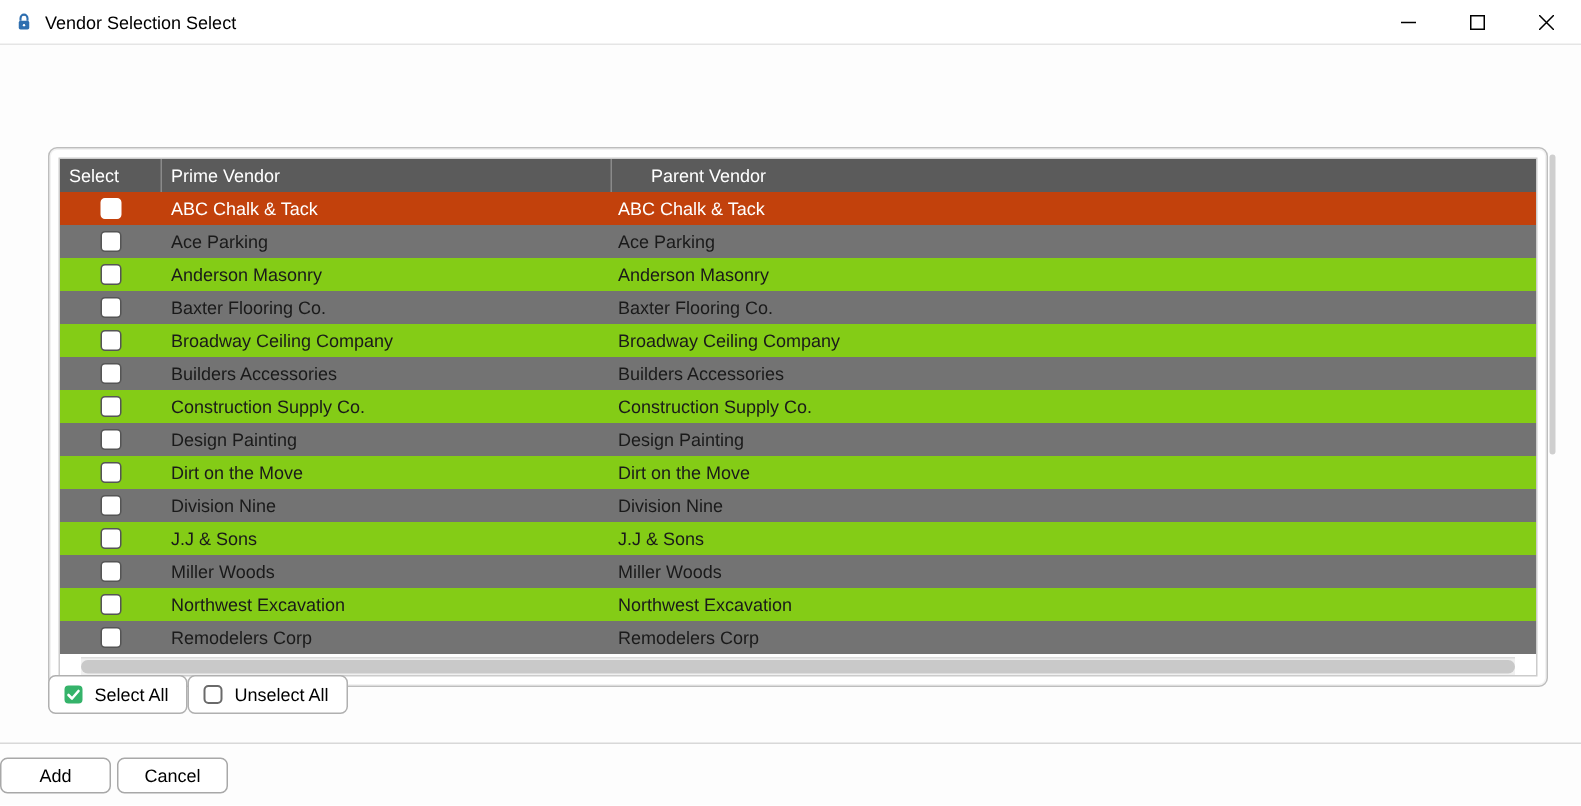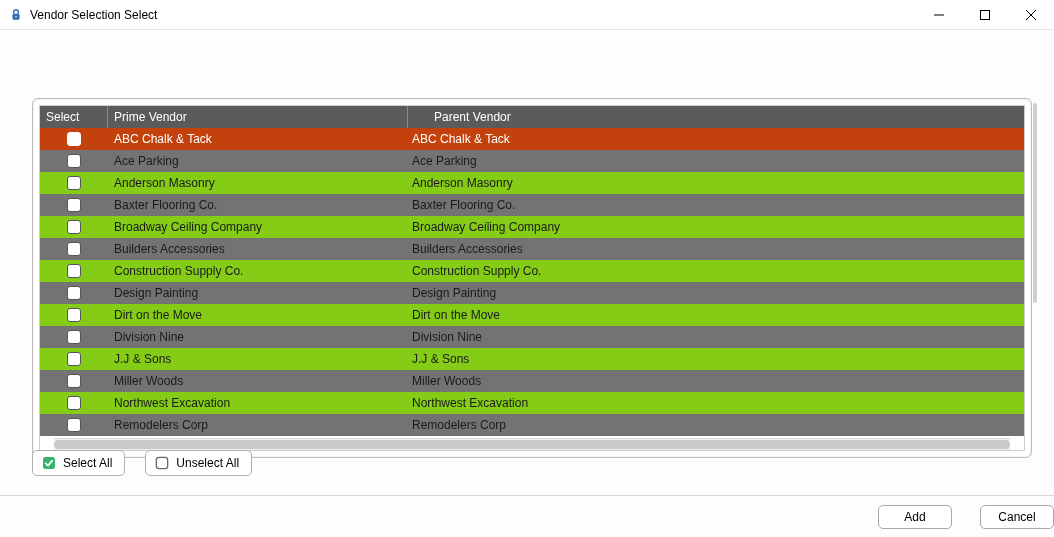--- a/index.html
+++ b/index.html
@@ -129,21 +129,21 @@
     width: 4px; height: 200px;
     background: #cfcfcf;
     border-radius: 2px;
   }
 
   .sel-buttons {
     position: absolute;
     left: 32px;
     top: 420px;
     display: flex;
-    gap: 20px;
+    gap: 0;
   }
   .pill-btn {
     height: 26px;
     padding: 0 12px 0 8px;
     border: 1px solid #b0b0b0;
     border-radius: 5px;
     background: #fff;
     display: flex; align-items: center;
     gap: 6px;
     font-size: 12px;
@@ -152,22 +152,22 @@
   .pill-btn .icon {
     width: 16px; height: 16px;
     display: flex; align-items: center; justify-content: center;
   }
 
   .bottom-bar {
     position: absolute;
     left: 0; right: 0; bottom: 0;
     height: 42px;
     border-top: 1px solid #d8d8d8;
-    display: flex; align-items: center; justify-content: flex-end;
-    gap: 28px;
+    display: flex; align-items: center; justify-content: flex-start;
+    gap: 4px;
     background: #fdfdfd;
   }
   .btn {
     min-width: 74px; height: 24px;
     border: 1px solid #a8a8a8;
     border-radius: 5px;
     background: #fff;
     display: flex; align-items: center; justify-content: center;
     font-size: 12px;
     cursor: pointer;

